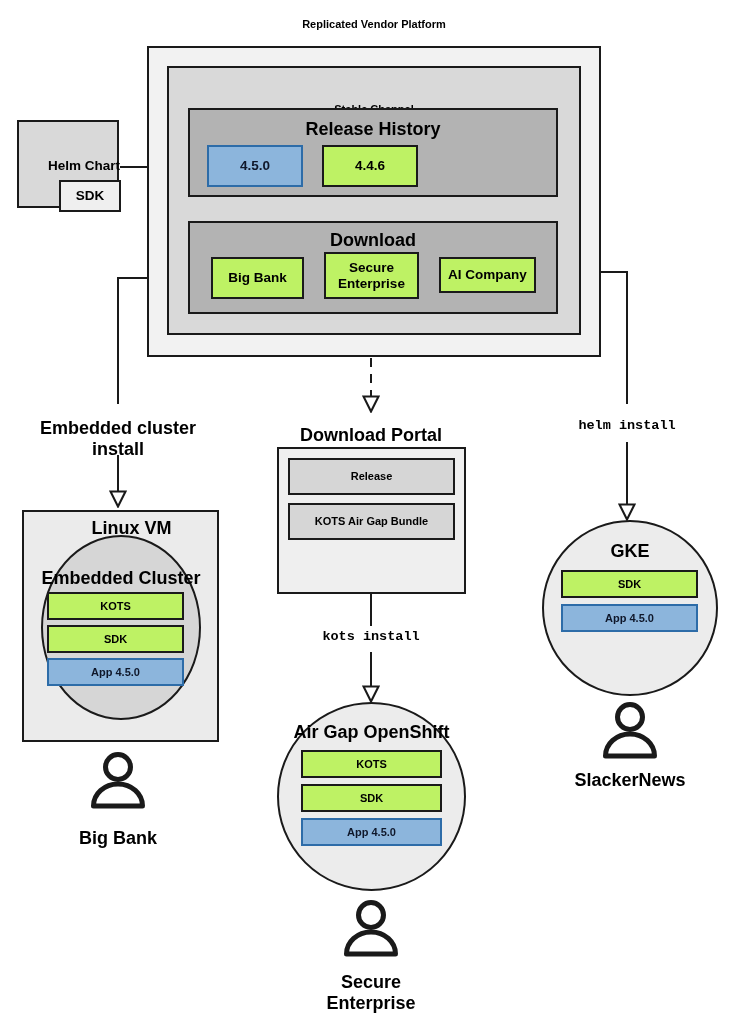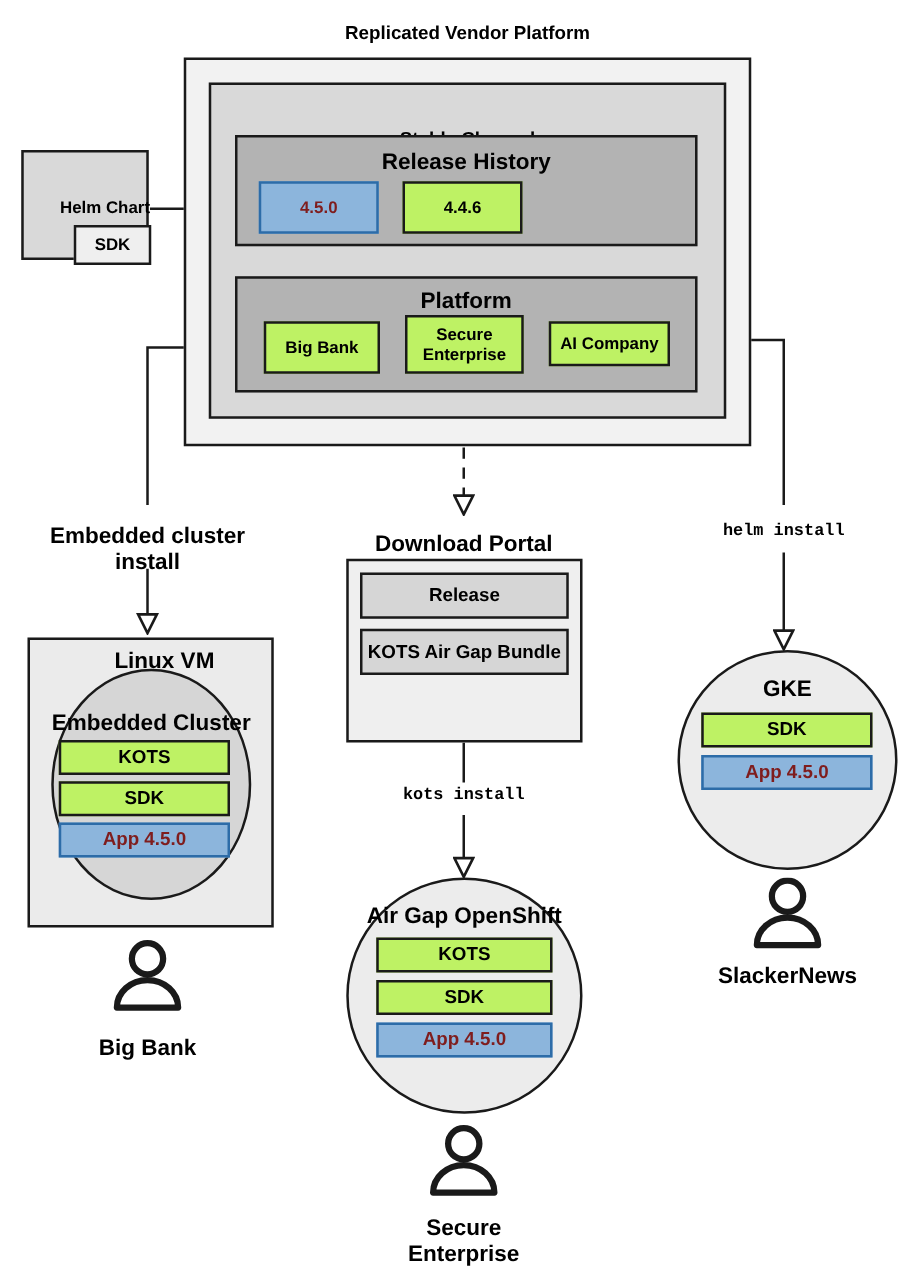--- a/index.html
+++ b/index.html
@@ -11,30 +11,30 @@
        white-space:pre-line;}
   .box{position:absolute;box-sizing:border-box;border:2px solid #1a1a1a;
        display:flex;align-items:center;justify-content:center;text-align:center;
        font-weight:bold;line-height:1.15;}
 
   
   .fill-l1{background:#f2f2f2;}
   .fill-l2{background:#d9d9d9;}
   .fill-l3{background:#b3b3b3;}
   .fill-white{background:#bef264;}
-  .fill-blue{background:#8cb5dc;border-color:#2d6ca8;color:#7f1d1d;}
+  .fill-blue{background:#8cb5dc;border-color:#2d6ca8;color:#0f172a;}
   .fill-lgray{background:#ebebeb;}
   .fill-mgray{background:#d6d6d6;}
   .fill-portal{background:#efefef;}
   .fill-portalitem{background:#d6d6d6;}
   .fill-circle{background:#ececec;}
 
   .circle{border-radius:50%;}
   .mono{font-family:"Liberation Mono",monospace;font-weight:bold;}
-  .f13{font-size:15px;}
+  .f13{font-size:11px;}
   .f12{font-size:18px;}
   .f135{font-size:13.5px;}
 
   .person{position:absolute;}
 </style>
 </head>
 <body>
 
 <div class="stage">
 
@@ -76,21 +76,21 @@
   <div class="box fill-l2" style="left:167px;top:66px;width:414px;height:269px;"></div>
   <div class="lbl f13" style="left:167px;top:79px;width:414px;margin-top:24px;">Stable Channel</div>
 
   <div class="box fill-l3" style="left:188px;top:108px;width:370px;height:89px;"></div>
   <div class="lbl f12" style="left:188px;top:119px;width:370px;">Release History</div>
 
   <div class="box fill-blue f135" style="left:207px;top:145px;width:96px;height:42px;">4.5.0</div>
   <div class="box fill-white f135" style="left:322px;top:145px;width:96px;height:42px;">4.4.6</div>
 
   <div class="box fill-l3" style="left:188px;top:221px;width:370px;height:93px;"></div>
-  <div class="lbl f12" style="left:188px;top:230px;width:370px;">Platform</div>
+  <div class="lbl f12" style="left:188px;top:230px;width:370px;">Download</div>
 
   <div class="box fill-white f135" style="left:211px;top:257px;width:93px;height:42px;">Big Bank</div>
   <div class="box fill-white f135" style="left:324px;top:252px;width:95px;height:47px;">Secure
 Enterprise</div>
   <div class="box fill-white f135" style="left:439px;top:257px;width:97px;height:36px;">AI Company</div>
 
   <div class="box fill-l2" style="left:17px;top:120px;width:102px;height:88px;"></div>
   <div class="lbl f135" style="left:17px;top:158px;width:102px;padding-left:16px;">Helm Chart</div>
   <div class="box fill-portal f135" style="left:59px;top:180px;width:62px;height:32px;">SDK</div>
 

